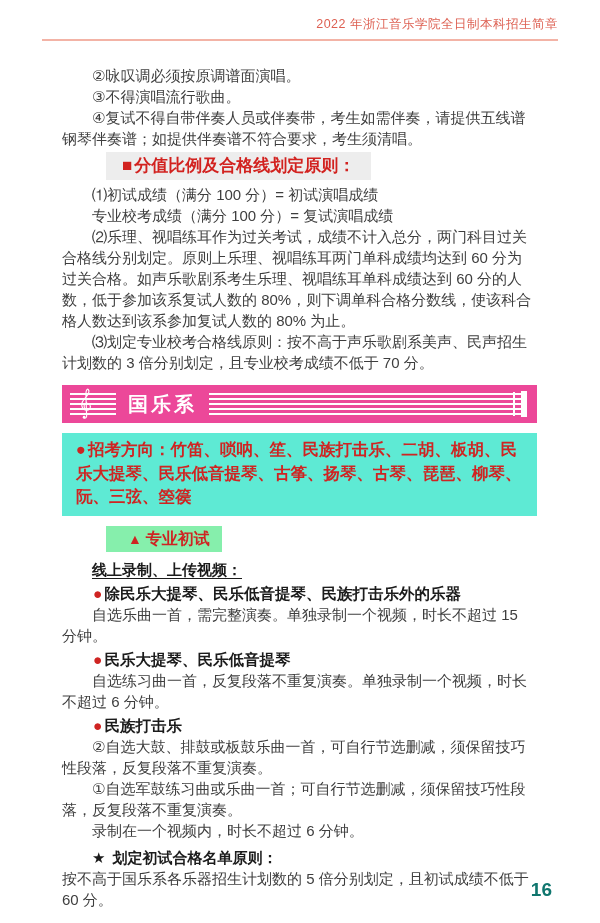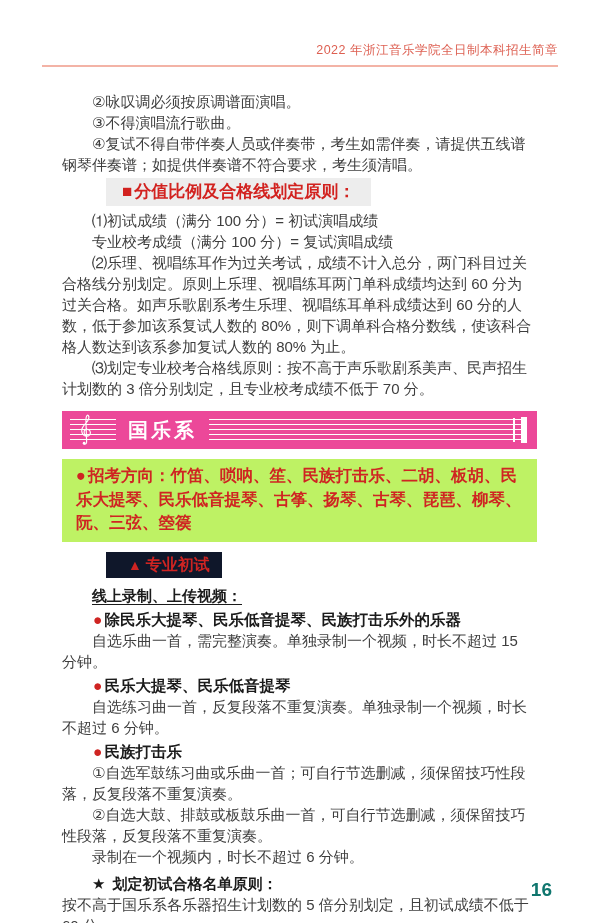--- a/index.html
+++ b/index.html
@@ -2,21 +2,21 @@
 <html><head>
 <meta charset="utf-8">
 <style>
   html,body { margin:0; padding:0; background:#ffffff; }
   .page {
     position:relative; width:600px; height:923px; background:#ffffff;
     font-family:"Liberation Sans","DejaVu Sans",sans-serif;
     overflow:hidden;
   }
   
-  .header { margin:0 42px; padding-top:42px; border-bottom:2px solid #f3b3a6; }
+  .header { margin:0 42px; padding-top:16px; border-bottom:2px solid #f3b3a6; }
   .header-title { text-align:right; color:#dd5f51; font-size:12.5px; padding-bottom:6px; letter-spacing:0.5px; }
   
   .content { margin:0 63px 0 62px; color:#3e3e3e; font-size:15px; line-height:21px; }
   .content p { margin:0; }
   p.indent { text-indent:2em; }
   .intro { margin-top:24px; }
   
   .heading-row { margin-top:3px;padding-left:44px; }
   .score-heading {
     display:inline-block; background:#ededed; color:#d2221f; font-weight:bold;
@@ -34,27 +34,27 @@
     background:repeating-linear-gradient(to bottom,#ffffff 0 1.5px,transparent 1.5px 5px);
   }
   .staff-wrap { width:46px; position:relative; }
   .clef { position:absolute; left:9px; top:-7px; height:35px; width:15px; }
   .banner-title { color:#ffffff; font-weight:bold; font-size:20px; letter-spacing:3px; margin:0 12px; white-space:nowrap; }
   .staff-right { flex:1; position:relative; }
   .barline-thin { position:absolute; right:12px; top:-1px; width:2px; height:24px; background:#ffffff; }
   .barline-thick { position:absolute; right:0; top:-2px; width:6px; height:26px; background:#ffffff; }
   
   .directions-box {
-    margin-top:10px; background:#bef264; color:#cf2422; font-weight:bold;
+    margin-top:10px; background:#5eead4; color:#cf2422; font-weight:bold;
     font-size:16.5px; line-height:23.5px; padding:5px 14px 7px 14px;
   }
   .dot { color:#cf2422; margin-right:2px; }
   
   .subhead-box {
-    display:inline-block; background:#0f172a; color:#cf2422; font-weight:bold;
+    display:inline-block; background:#86efac; color:#cf2422; font-weight:bold;
     font-size:16px; line-height:22px; padding:2px 12px 2px 22px;
   }
   .subhead-row { margin-top:10px; }
   .tri { margin-right:4px; font-size:14px; }
   .upload-note { margin-top:7px !important; text-indent:2em; font-weight:bold; color:#1b1b1b; }
   .upload-note .underline { text-decoration:underline; text-underline-offset:3px; }
   .group-title { text-indent:2em; font-weight:bold; color:#1b1b1b; font-size:15.5px; margin-top:3px !important; }
   .note-title { text-indent:2em; font-weight:bold; color:#1b1b1b; margin-top:6px !important; }
   .star { margin-right:7px; }
   .page-num { position:absolute; right:48px; bottom:22px; color:#0f766e; font-size:19px;font-weight:bold; }
@@ -120,22 +120,22 @@
       <p class="indent">自选乐曲一首，需完整演奏。单独录制一个视频，时长不超过 15 分钟。</p>
     </div>
 
     <div class="group">
       <p class="group-title"><span class="dot">●</span><span>民乐大提琴、民乐低音提琴</span></p>
       <p class="indent">自选练习曲一首，反复段落不重复演奏。单独录制一个视频，时长不超过 6 分钟。</p>
     </div>
 
     <div class="group">
       <p class="group-title"><span class="dot">●</span><span>民族打击乐</span></p>
+      <p class="indent">②自选大鼓、排鼓或板鼓乐曲一首，可自行节选删减，须保留技巧性段落，反复段落不重复演奏。</p>
       <p class="indent">①自选军鼓练习曲或乐曲一首；可自行节选删减，须保留技巧性段落，反复段落不重复演奏。</p>
-      <p class="indent">②自选大鼓、排鼓或板鼓乐曲一首，可自行节选删减，须保留技巧性段落，反复段落不重复演奏。</p>
       <p class="indent">录制在一个视频内，时长不超过 6 分钟。</p>
     </div>
 
     <p class="note-title"><span class="star">★</span><span>划定初试合格名单原则：</span></p>
     <p>按不高于国乐系各乐器招生计划数的 5 倍分别划定，且初试成绩不低于 60 分。</p>
 
   </div>
 
   <div class="page-num">16</div>
 

